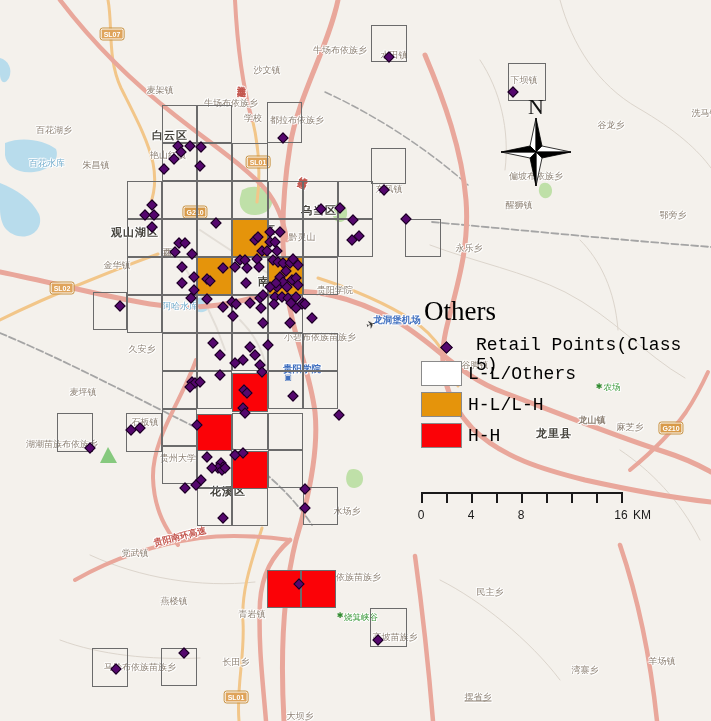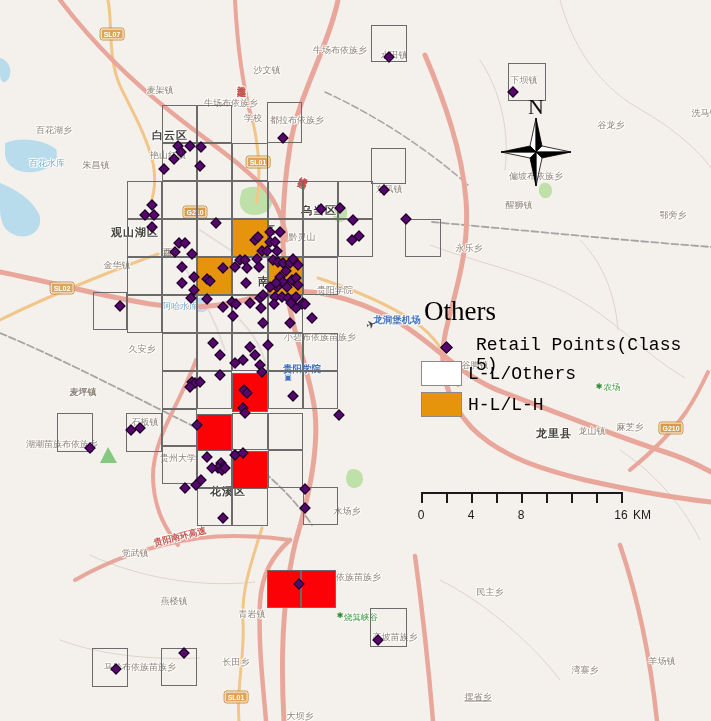--- a/index.html
+++ b/index.html
@@ -122,21 +122,21 @@
       <span class="lb t" style="left: 168px; top: 155px;">艳山红镇</span>
       <span class="lb t" style="left: 117px; top: 265px;">金华镇</span>
       <span class="lb t" style="left: 389px; top: 189px;">东风镇</span>
       <span class="lb t" style="left: 475px; top: 365px;">谷脚镇</span>
       <span class="lb t" style="left: 142px; top: 349px;">久安乡</span>
       <span class="lb t" style="left: 320px; top: 337px;">小碧布依族苗族乡</span>
       <span class="lb t" style="left: 335px; top: 290px;">贵阳学院</span>
       <span class="lb t" style="left: 347px; top: 511px;">水场乡</span>
       <span class="lb t" style="left: 178px; top: 458px;">贵州大学</span>
       <span class="lb t" style="left: 302px; top: 237px;">黔灵山</span>
-      <span class="lb t" style="left: 83px; top: 392px; font-weight: bold;">麦坪镇</span>
+      <span class="lb t" style="left: 83px; top: 392px;">麦坪镇</span>
       <span class="lb t" style="left: 145px; top: 422px;">石板镇</span>
       <span class="lb t" style="left: 62px; top: 444px;">湖潮苗族布依族乡</span>
       <span class="lb t" style="left: 135px; top: 553px;">党武镇</span>
       <span class="lb t" style="left: 174px; top: 601px;">燕楼镇</span>
       <span class="lb t" style="left: 140px; top: 667px;">马铃布依族苗族乡</span>
       <span class="lb t" style="left: 236px; top: 662px;">长田乡</span>
       <span class="lb t" style="left: 252px; top: 614px;">青岩镇</span>
       <span class="lb t" style="left: 345px; top: 577px;">黔陶布依族苗族乡</span>
       <span class="lb t" style="left: 395px; top: 637px;">高坡苗族乡</span>
       <span class="lb t" style="left: 490px; top: 592px;">民主乡</span>
@@ -233,21 +233,21 @@
     </div>
   <div id="labels2">
       <span class="lb d" style="left: 554px; top: 433px;">龙里县</span>
       <span class="lb t" style="left: 469px; top: 248px;">永乐乡</span>
       <span class="lb t" style="left: 536px; top: 176px;">偏坡布依族乡</span>
       <span class="lb t" style="left: 519px; top: 205px;">醒狮镇</span>
       <span class="lb t" style="left: 611px; top: 125px;">谷龙乡</span>
       <span class="lb t" style="left: 705px; top: 113px;">洗马镇</span>
       <span class="lb t" style="left: 673px; top: 215px;">鄂旁乡</span>
       <span class="lb t" style="left: 630px; top: 427px;">麻芝乡</span>
-      <span class="lb t" style="left: 592px; top: 431px;">龙山镇</span>
+      <span class="lb t" style="left: 592px; top: 420px; font-weight: bold;">龙山镇</span>
     </div>
   <div id="points">
       <div class="pt" style="left: 178px; top: 146px; background: rgb(85, 7, 110);"></div>
       <div class="pt" style="left: 190px; top: 146px; background: rgb(85, 7, 110);"></div>
       <div class="pt" style="left: 201px; top: 147px; background: rgb(85, 7, 110);"></div>
       <div class="pt" style="left: 181px; top: 152px; background: rgb(85, 7, 110);"></div>
       <div class="pt" style="left: 174px; top: 159px; background: rgb(85, 7, 110);"></div>
       <div class="pt" style="left: 164px; top: 169px; background: rgb(85, 7, 110);"></div>
       <div class="pt" style="left: 200px; top: 166px; background: rgb(85, 7, 110);"></div>
       <div class="pt" style="left: 216px; top: 223px; background: rgb(85, 7, 110);"></div>
@@ -385,20 +385,24 @@
     </div>
     <div id="lg-items">
         <div class="lg-row">
           <span class="lg-sw" style="background: rgb(255, 255, 255);"></span>
           <span class="lg-lab">L-L/Others</span>
         </div>
         <div class="lg-row">
           <span class="lg-sw" style="background: rgb(229, 148, 11);"></span>
           <span class="lg-lab">H-L/L-H</span>
         </div>
+        <div class="lg-row">
+          <span class="lg-sw" style="background: rgb(251, 2, 7);"></span>
+          <span class="lg-lab">H-H</span>
+        </div>
       </div>
   </div>
 
   <div id="scalebar">
       <div class="sb-line" style="width: 201px;"></div>
       <div class="sb-tick" style="left: 0px;"></div>
       <div class="sb-tick" style="left: 25px;"></div>
       <div class="sb-tick" style="left: 50px;"></div>
       <div class="sb-tick" style="left: 75px;"></div>
       <div class="sb-tick" style="left: 100px;"></div>

